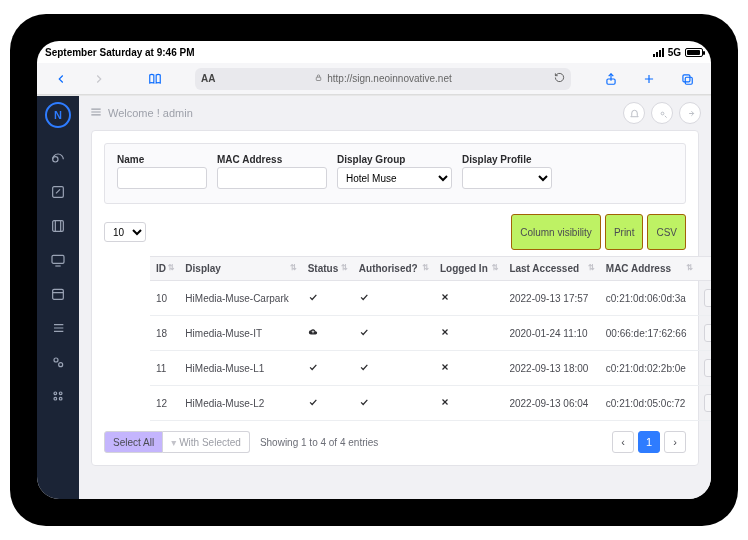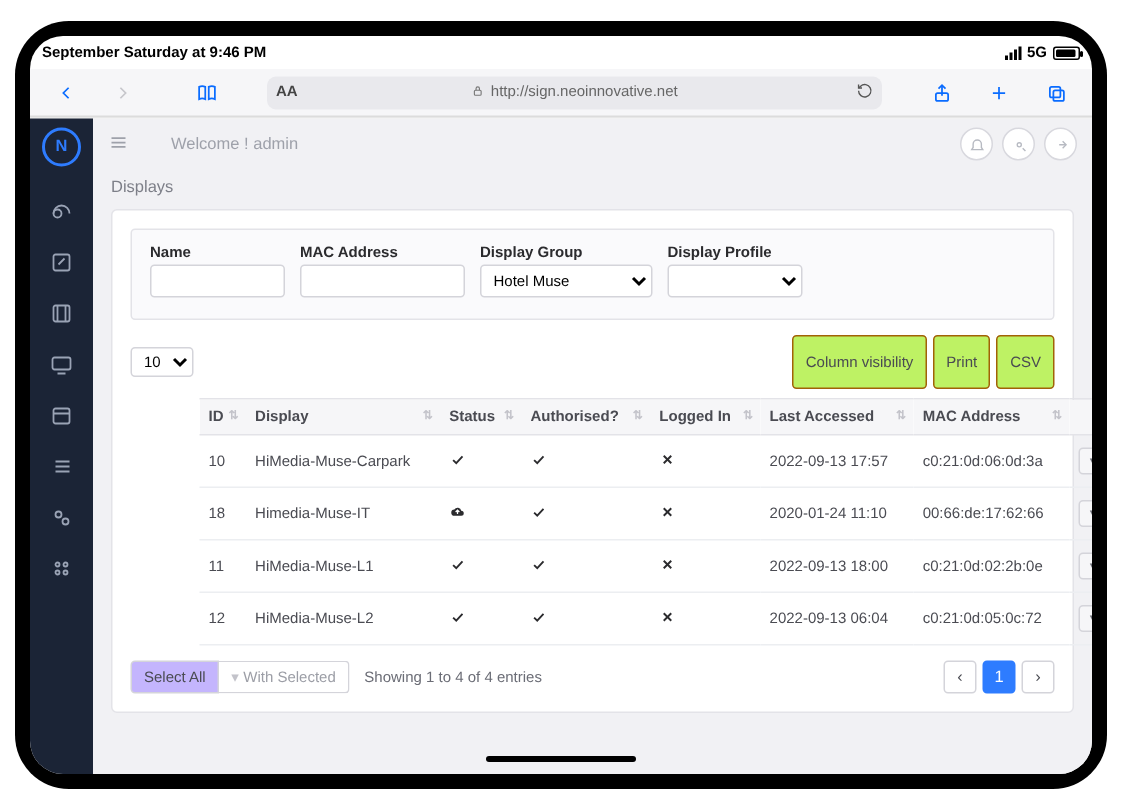--- a/index.html
+++ b/index.html
@@ -14,21 +14,21 @@
   
   .tablet {
     position: absolute;
     left: 50%;
     top: 50%;
     transform: translate(-50%, -50%);
     width: 728px;
     height: 512px;
     background: #000;
     border-radius: 36px;
-    padding: 10px;
+    padding: 27px;
   }
   .screen {
     width: 100%;
     height: 100%;
     background: #fff;
     border-radius: 22px;
     overflow: hidden;
     display: flex;
     flex-direction: column;
   }
@@ -106,21 +106,21 @@
     flex-direction:column;
     min-width:0;
   }
   .topbar {
     height:34px;
     display:flex;
     align-items:center;
     padding:0 10px;
     color:#9ea1aa;
     font-size:11px;
-    gap:28px;
+    gap:5px;
     background:#f1f1f4;
   }
   .topbar .burger { cursor:pointer; }
   .topbar .right { margin-left:auto; display:flex; gap:6px; }
   .roundbtn {
     width:22px; height:22px; border:1px solid #d8d8de; border-radius:50%; display:flex; align-items:center; justify-content:center;
     color:#b7bac2; cursor:pointer; background:#fff;
   }
   .roundbtn svg{width:11px;height:11px;stroke:currentColor;fill:none;stroke-width:2;}
 
@@ -358,21 +358,20 @@
               </div>
             <div class="roundbtn">
                 <svg viewBox="0 0 24 24">
                   <path d="M14 7l5 5-5 5"></path>
                   <line x1="19" y1="12" x2="9" y2="12"></line>
                 </svg>
               </div>
           </div>
         </div>
 
-        <div class="page-header">Displays</div>
 
         <div class="content">
           <div class="panel">
 
             <div class="filter-box">
               <div class="field f-name">
                 <label>Name</label>
                 <input style="">
               </div>
               <div class="field f-mac">

